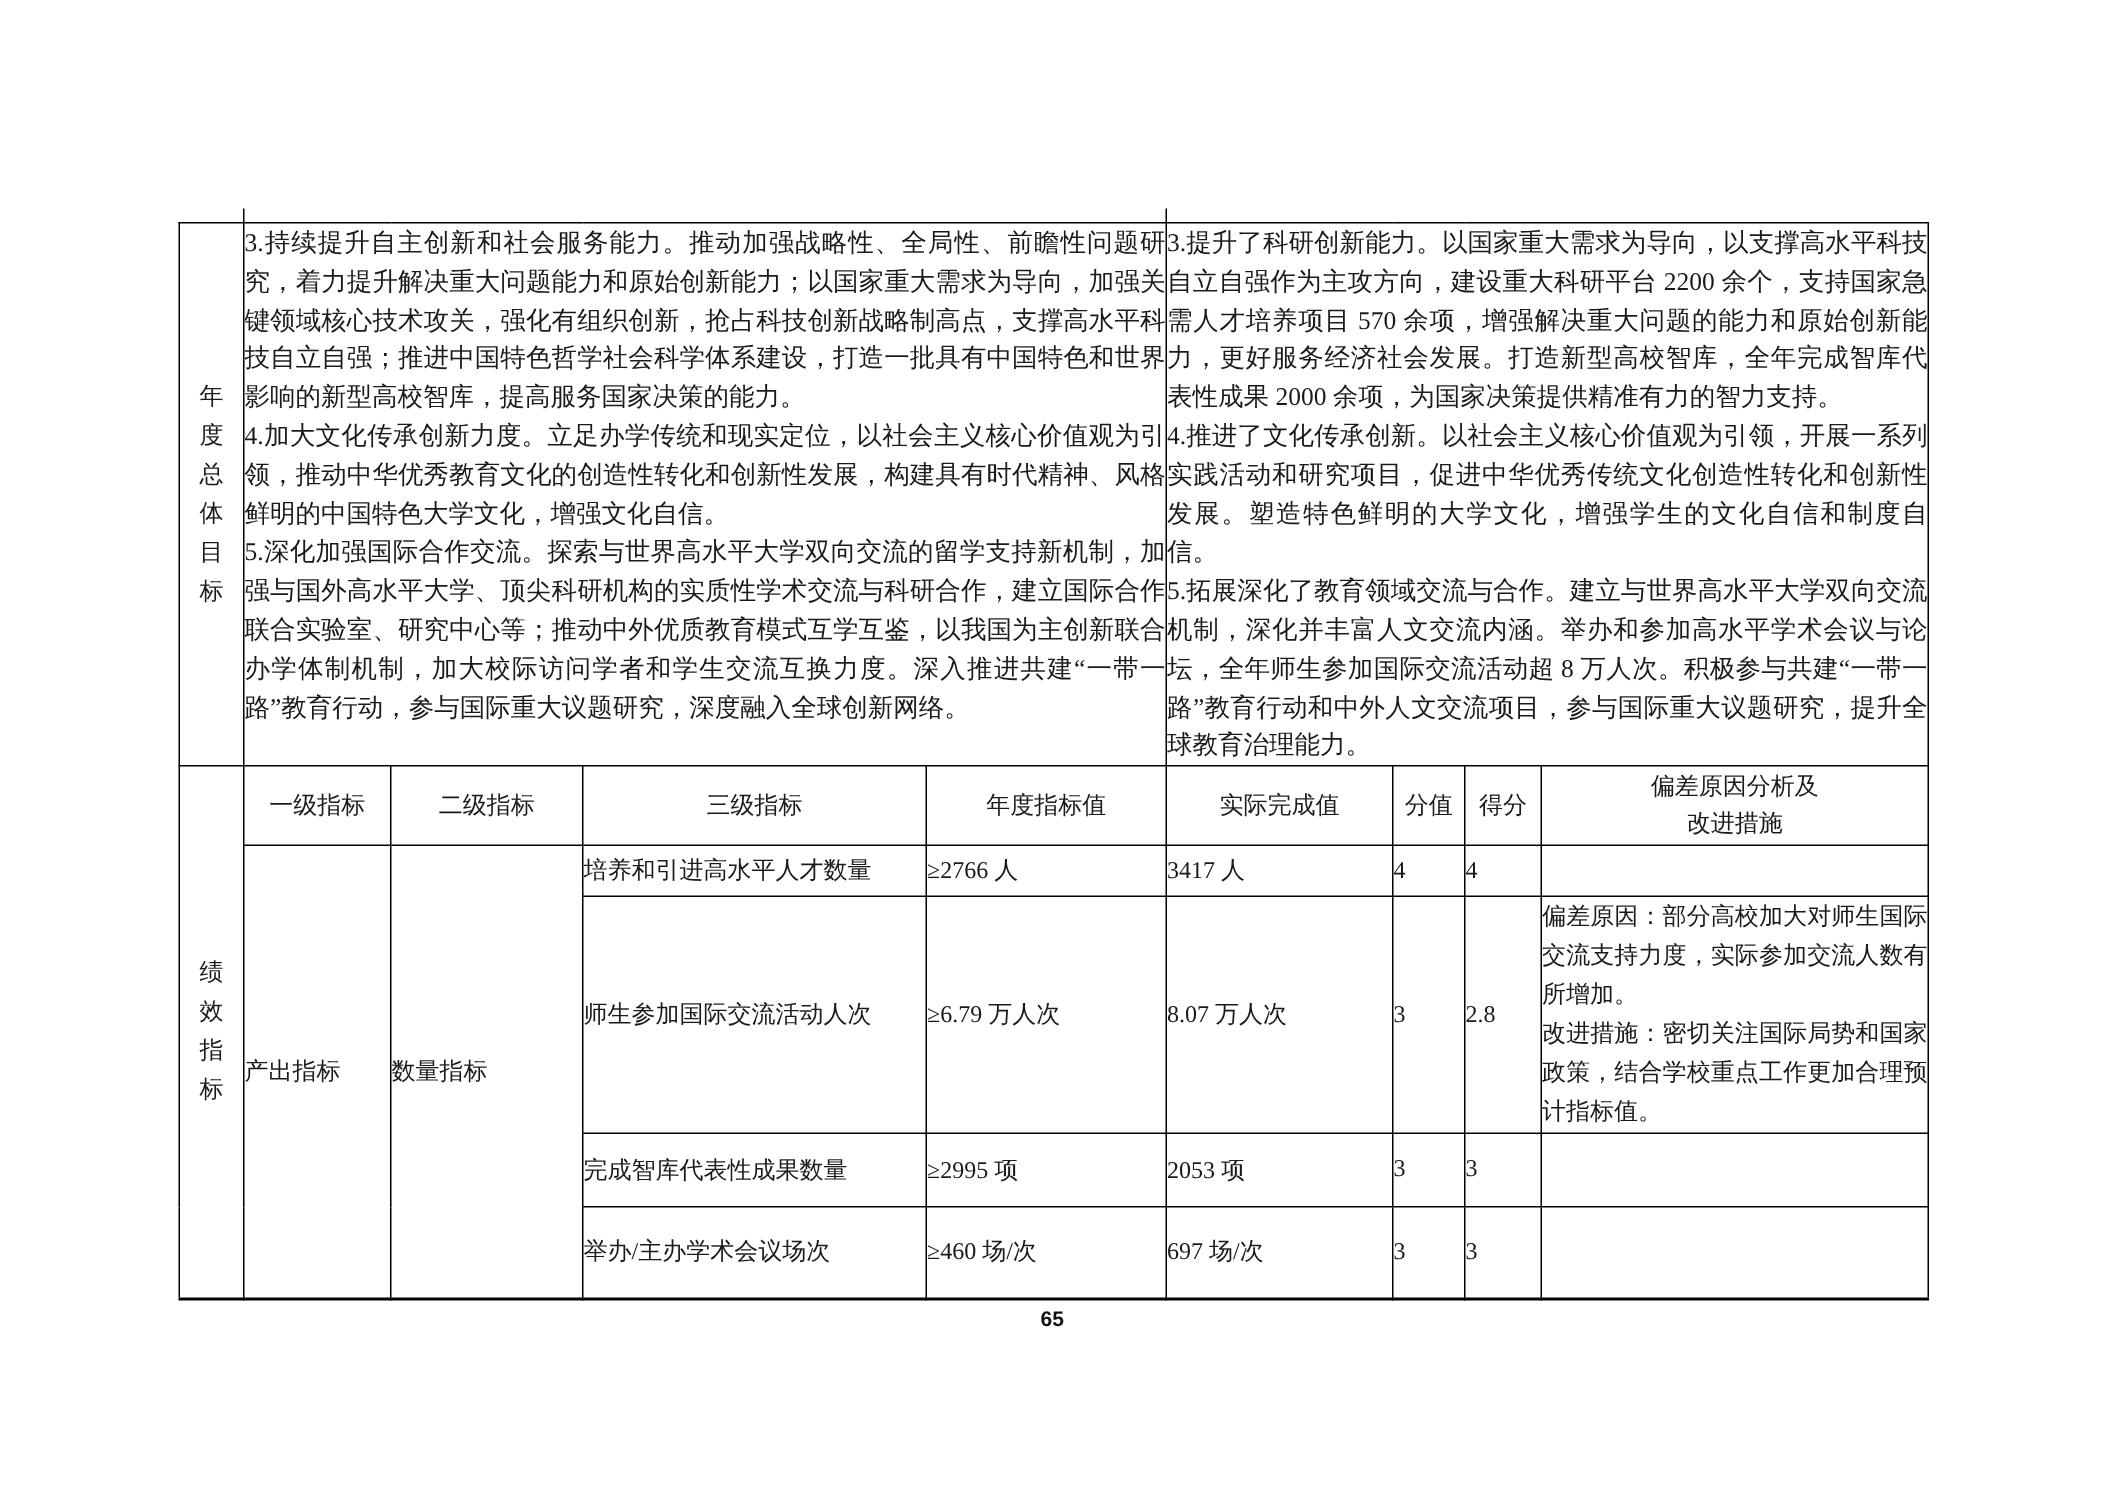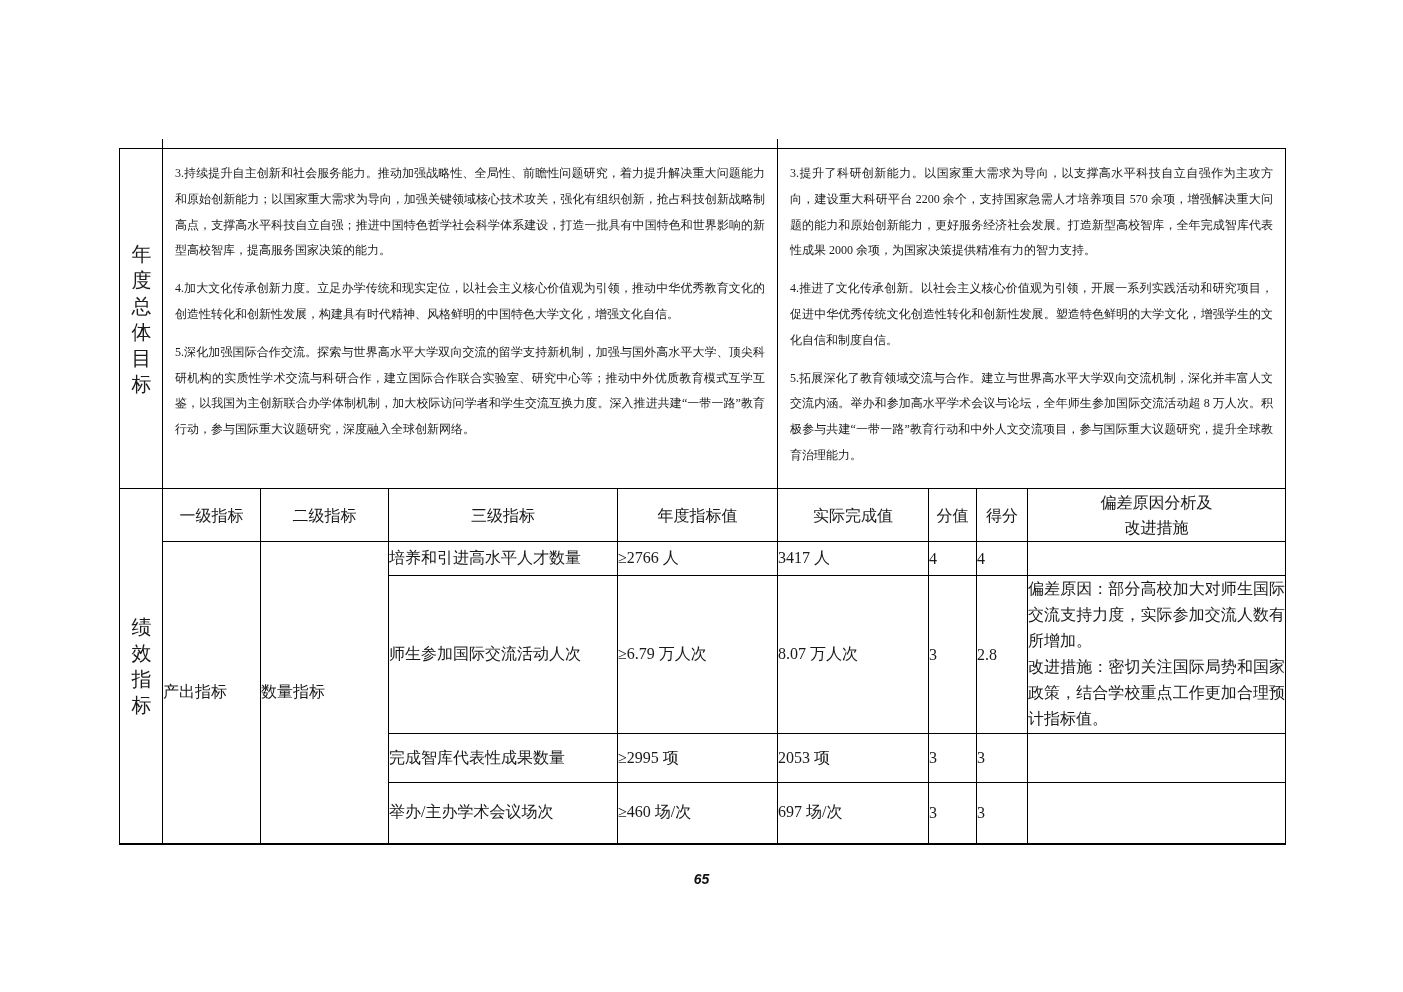--- a/index.html
+++ b/index.html
@@ -25,31 +25,31 @@
     font-weight: normal;
     font-size: 16px;
     color: #1a1a1a;
     overflow: hidden;
   }
   
   td.vlabel { text-align: center; vertical-align: middle; }
   td.vlabel .vtext {
     width: 1.05em; margin: 0 auto;
     word-break: break-all;
-    line-height: 26px; font-size: 20px;
-    text-align: right;
+    line-height: 26px; font-size: 16px;
+    text-align: center;
   }
   
   td.goals {
     vertical-align: top;
     padding: 8px 9px 4px 9px;
   }
   td.goals p {
-    margin: 12px;
-    font-size: 12px;
+    margin: 0;
+    font-size: 17px;
     line-height: 25.8px;
     text-align: justify;
   }
   
   th.hdr {
     text-align: center; vertical-align: middle;
     font-size: 16.5px;
     white-space: pre-line;
     line-height: 25px;
   }
@@ -60,31 +60,30 @@
     padding-left: 8px; padding-right: 4px;
     font-size: 16.5px;
   }
   td.dev {
     vertical-align: middle;
     padding: 4px 8px 4px 9px;
     font-size: 15.5px;
     line-height: 26px;
     text-align: justify;
     white-space: pre-line;
-    font-family: Liberation Mono, monospace;
   }
   .tick {
     position: absolute; width: 1px; height: 9px;
     background: #000; top: 139px;
   }
   .pagenum {
     position: absolute; left: 0; top: 871px; width: 100%;
     text-align: center;
     font-family: "Liberation Sans", "DejaVu Sans", sans-serif;
-    font-weight: bold; font-size: 14px; color: #111; font-style: italic;
+    font-weight: bold; font-size: 14px; color: #111;
   }
 </style>
 </head>
 <body>
 
 <div class="page">
 
   <div class="tick" style="left:162px"></div>
   <div class="tick" style="left:777px"></div>
 

